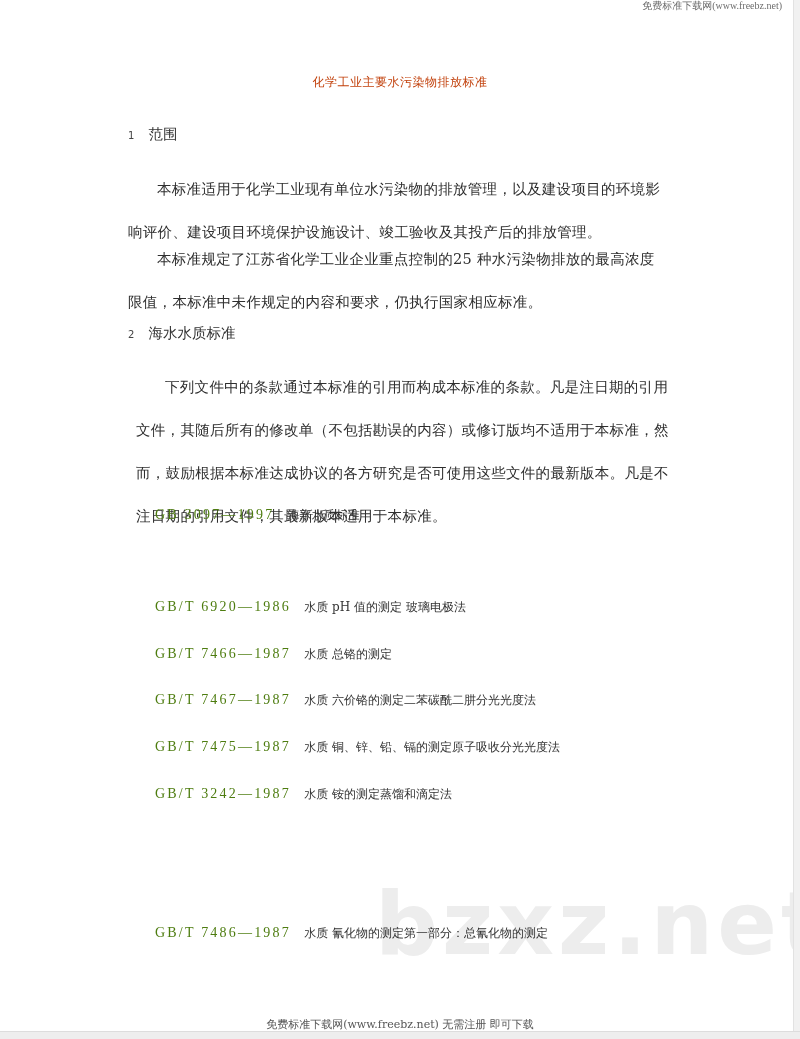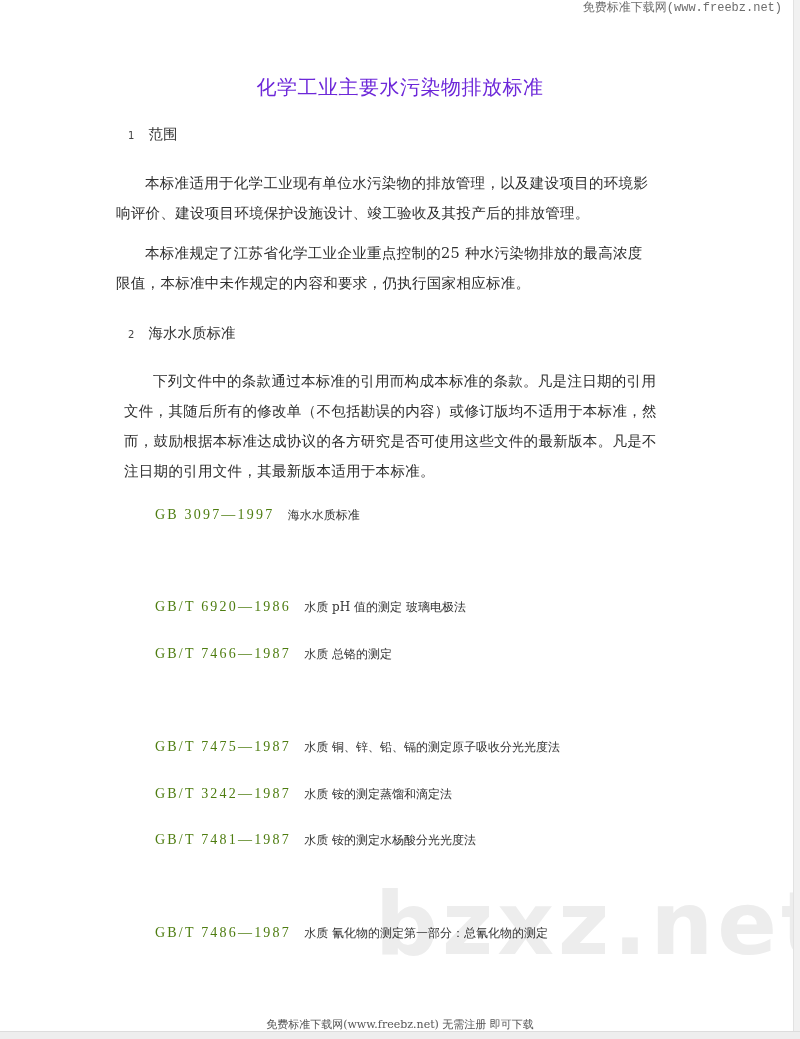--- a/index.html
+++ b/index.html
@@ -4,25 +4,25 @@
 <style>
   html, body { margin:0; padding:0; }
   body {
     width:800px; height:1039px; position:relative; overflow:hidden;
     background:#ffffff; color:#2a2a2a;
     font-family:"DejaVu Serif", "Liberation Serif", serif;
   }
   .page { position:absolute; left:0; top:0; width:794px; height:1032px; background:#fff; }
   .right-edge { position:absolute; right:0; top:0; width:6px; height:1039px; background:#f1f1f1; border-left:1px solid #e2e2e2; }
   .bottom-edge { position:absolute; left:0; bottom:0; width:800px; height:7px; background:#eeeeee; border-top:1px solid #dddddd; }
-  .header-watermark { position:absolute; right:12px; top:-1px; font-size:12px; color:#6d6d6d; font-family:Liberation Mono, monospace; }
-  .title { position:absolute; left:0; width:800px; top:74px; text-align:center; font-size:20px; color:#6d28d9; letter-spacing:0.5px; }
+  .header-watermark { position:absolute; right:12px; top:-1px; font-size:10px; color:#6d6d6d; font-family:Liberation Serif, serif; }
+  .title { position:absolute; left:0; width:800px; top:74px; text-align:center; font-size:12px; color:#c2410c; letter-spacing:0.5px; }
   .section-head { position:absolute; left:128px; font-size:14.5px; color:#333; }
   .section-head .num { font-size:10px; margin-right:14px; font-family:"DejaVu Sans", sans-serif; color:#444; }
-  .para { position:absolute; left:116px; width:540px; font-size:14.5px; line-height:30px; color:#2e2e2e; letter-spacing:0.3px; }
+  .para { position:absolute; left:128px; width:540px; font-size:14.5px; line-height:43px; color:#2e2e2e; letter-spacing:0.3px; }
   .para .indent { display:inline-block; width:29px; }
   .ref { position:absolute; left:155px; font-size:14px; color:#333; white-space:pre; }
   .ref .code { font-family:Liberation Serif, serif; font-size:14px; letter-spacing:2.2px; color:#4d7c0f; display:inline-block; }
   .ref .title-text { font-size:12px; }
   .bzxz { position:absolute; left:375px; top:880px; font-family:"DejaVu Sans", sans-serif; font-weight:bold; font-size:88px; color:#ededed; letter-spacing:4px; line-height:1; }
   .footer { position:absolute; left:0; width:800px; top:1017px; text-align:center; font-size:11px; color:#555; }
 </style>
 </head>
 <body>
 
@@ -41,23 +41,23 @@
 
   <div class="section-head" style="top:324px;">
     <span class="num">2</span><span>海水水质标准</span>
   </div>
 
   <div class="para" style="top:366px;margin-left:8px;"><span class="indent"></span><span>下列文件中的条款通过本标准的引用而构成本标准的条款。凡是注日期的引用文件，其随后所有的修改单（不包括勘误的内容）或修订版均不适用于本标准，然而，鼓励根据本标准达成协议的各方研究是否可使用这些文件的最新版本。凡是不注日期的引用文件，其最新版本适用于本标准。</span></div>
 
   <div class="ref" style="top:506px;"><span class="code">GB 3097—1997</span>   <span class="title-text">海水水质标准</span></div>
   <div class="ref" style="top:598px;"><span class="code">GB/T 6920—1986</span>   <span class="title-text">水质 pH 值的测定 玻璃电极法</span></div>
   <div class="ref" style="top:645px;"><span class="code">GB/T 7466—1987</span>   <span class="title-text">水质 总铬的测定</span></div>
+  <div class="ref" style="top:691px;"><span class="code">GB/T 7467—1987</span>   <span class="title-text">水质 六价铬的测定二苯碳酰二肼分光光度法</span></div>
   <div class="ref" style="top:738px;"><span class="code">GB/T 7475—1987</span>   <span class="title-text">水质 铜、锌、铅、镉的测定原子吸收分光光度法</span></div>
   <div class="ref" style="top:785px;"><span class="code">GB/T 3242—1987</span>   <span class="title-text">水质 铵的测定蒸馏和滴定法</span></div>
-  <div class="ref" style="top:831px;"><span class="code">GB/T 7481—1987</span>   <span class="title-text">水质 铵的测定水杨酸分光光度法</span></div>
 
   <div class="bzxz">bzxz.net</div>
 
   <div class="ref" style="top:924px;"><span class="code">GB/T 7486—1987</span>   <span class="title-text">水质 氰化物的测定第一部分：总氰化物的测定</span></div>
 
   <div class="footer">免费标准下载网(www.freebz.net) 无需注册 即可下载</div>
 </div>
 
 <div class="right-edge"></div>
 <div class="bottom-edge"></div>

